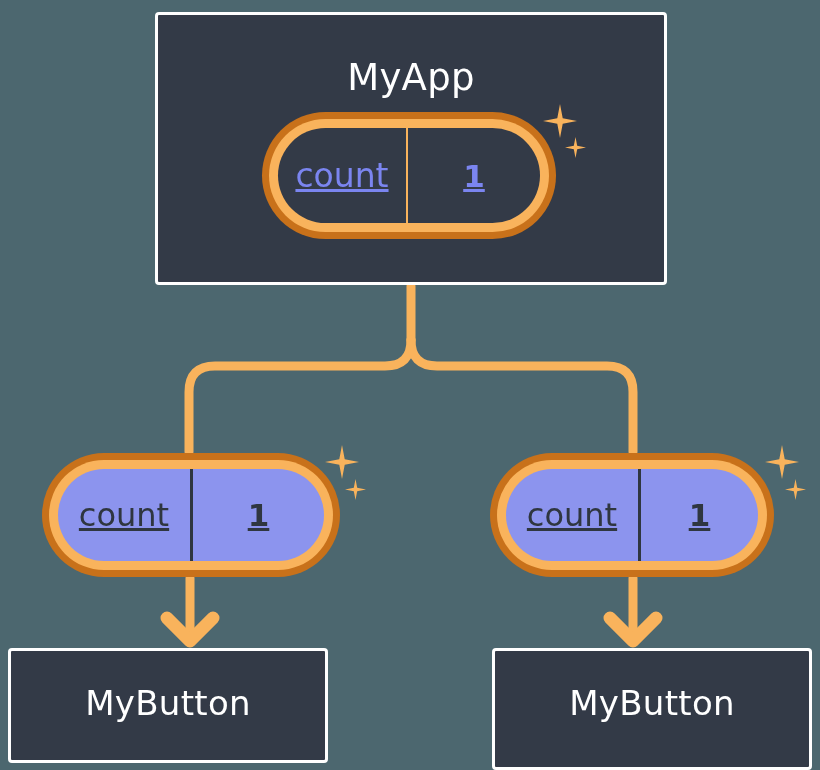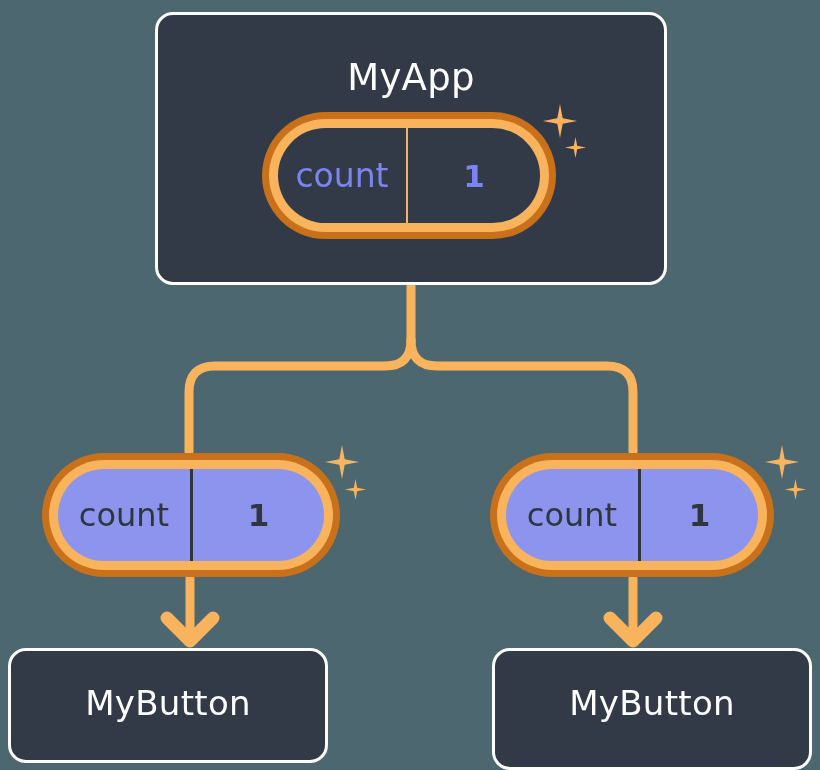--- a/index.html
+++ b/index.html
@@ -14,21 +14,21 @@
     background: #4c676f;
     overflow: hidden;
     font-family: "DejaVu Sans", "Liberation Sans", sans-serif;
   }
 
   
   .card {
     position: absolute;
     background: #333a47;
     border: 3px solid #ffffff;
-    border-radius: 18px;
+    border-radius: 4px;
     box-sizing: border-box;
   }
   .card-title {
     position: absolute;
     left: 0;
     right: 0;
     text-align: center;
     color: #ffffff;
     font-weight: 400;
     letter-spacing: .3px;
@@ -64,20 +64,21 @@
     border-radius: 999px;
     display: flex;
     align-items: stretch;
     overflow: hidden;
   }
   .pill-key, .pill-val {
     display: flex;
     align-items: center;
     justify-content: center;
     box-sizing: border-box;
+    text-decoration: underline;
   }
   .pill-key { flex: 0 0 auto; }
   .pill-val { flex: 1 1 auto; }
 
   
   #pill-app { left: 262px; top: 112px; width: 294px; height: 127px; }
   #pill-app .pill-inner { background: #333a47; }
   #pill-app .pill-key {
     width: 128px;
     color: #7b85f0;

